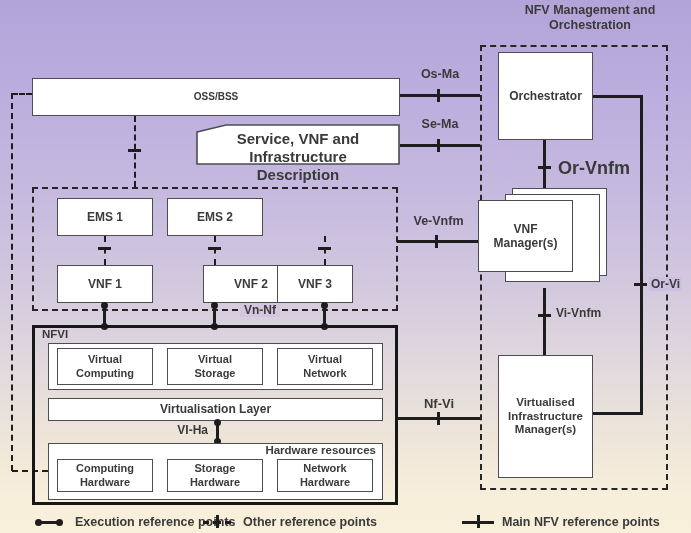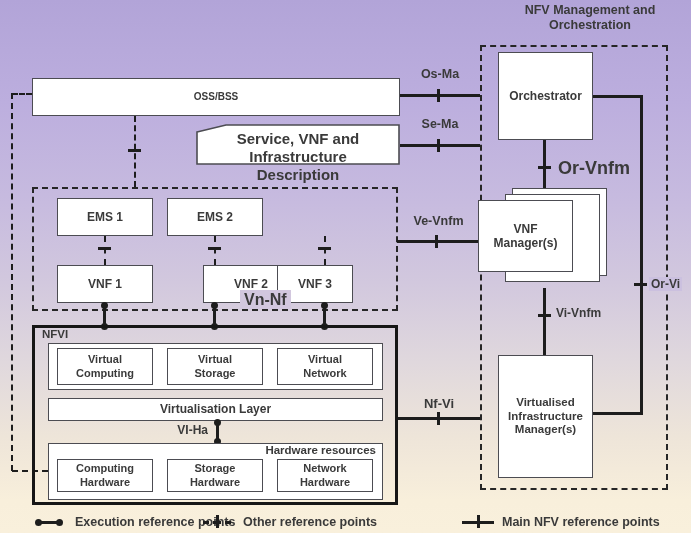--- a/index.html
+++ b/index.html
@@ -77,21 +77,21 @@
   <div class="vline" style="left:103px;top:303px;height:24px;"></div>
   <div class="dot" style="left:101px;top:301.5px;"></div>
   <div class="dot" style="left:101px;top:322.5px;"></div>
   <div class="vline" style="left:213px;top:303px;height:24px;"></div>
   <div class="dot" style="left:211px;top:301.5px;"></div>
   <div class="dot" style="left:211px;top:322.5px;"></div>
   <div class="vline" style="left:323px;top:303px;height:24px;"></div>
   <div class="dot" style="left:321px;top:301.5px;"></div>
   <div class="dot" style="left:321px;top:322.5px;"></div>
 
-  <div class="lbl" style="left:240px;top:290px;background:#d2c7de;padding:0 4px;font-size:16px;">Vn-Nf</div>
+  <div class="lbl" style="left:240px;top:303px;background:#d2c7de;padding:0 4px;font-size:12px;">Vn-Nf</div>
 
   <div class="hline" style="left:397px;top:240px;width:83px;"></div>
   <div class="tickv" style="left:435px;top:235px;"></div>
   <div class="lbl center" style="left:397px;top:214px;width:83px;">Ve-Vnfm</div>
 
   <div style="position:absolute;left:32px;top:325px;width:366px;height:180px;border:3.2px solid #161616;box-sizing:border-box;"></div>
   <div class="lbl" style="left:42px;top:328px;font-size:11.5px;">NFVI</div>
 
   <div class="box" style="left:48px;top:343px;width:335px;height:47px;"></div>
   <div class="box f11" style="left:57px;top:348px;width:96px;height:37px;">Virtual

